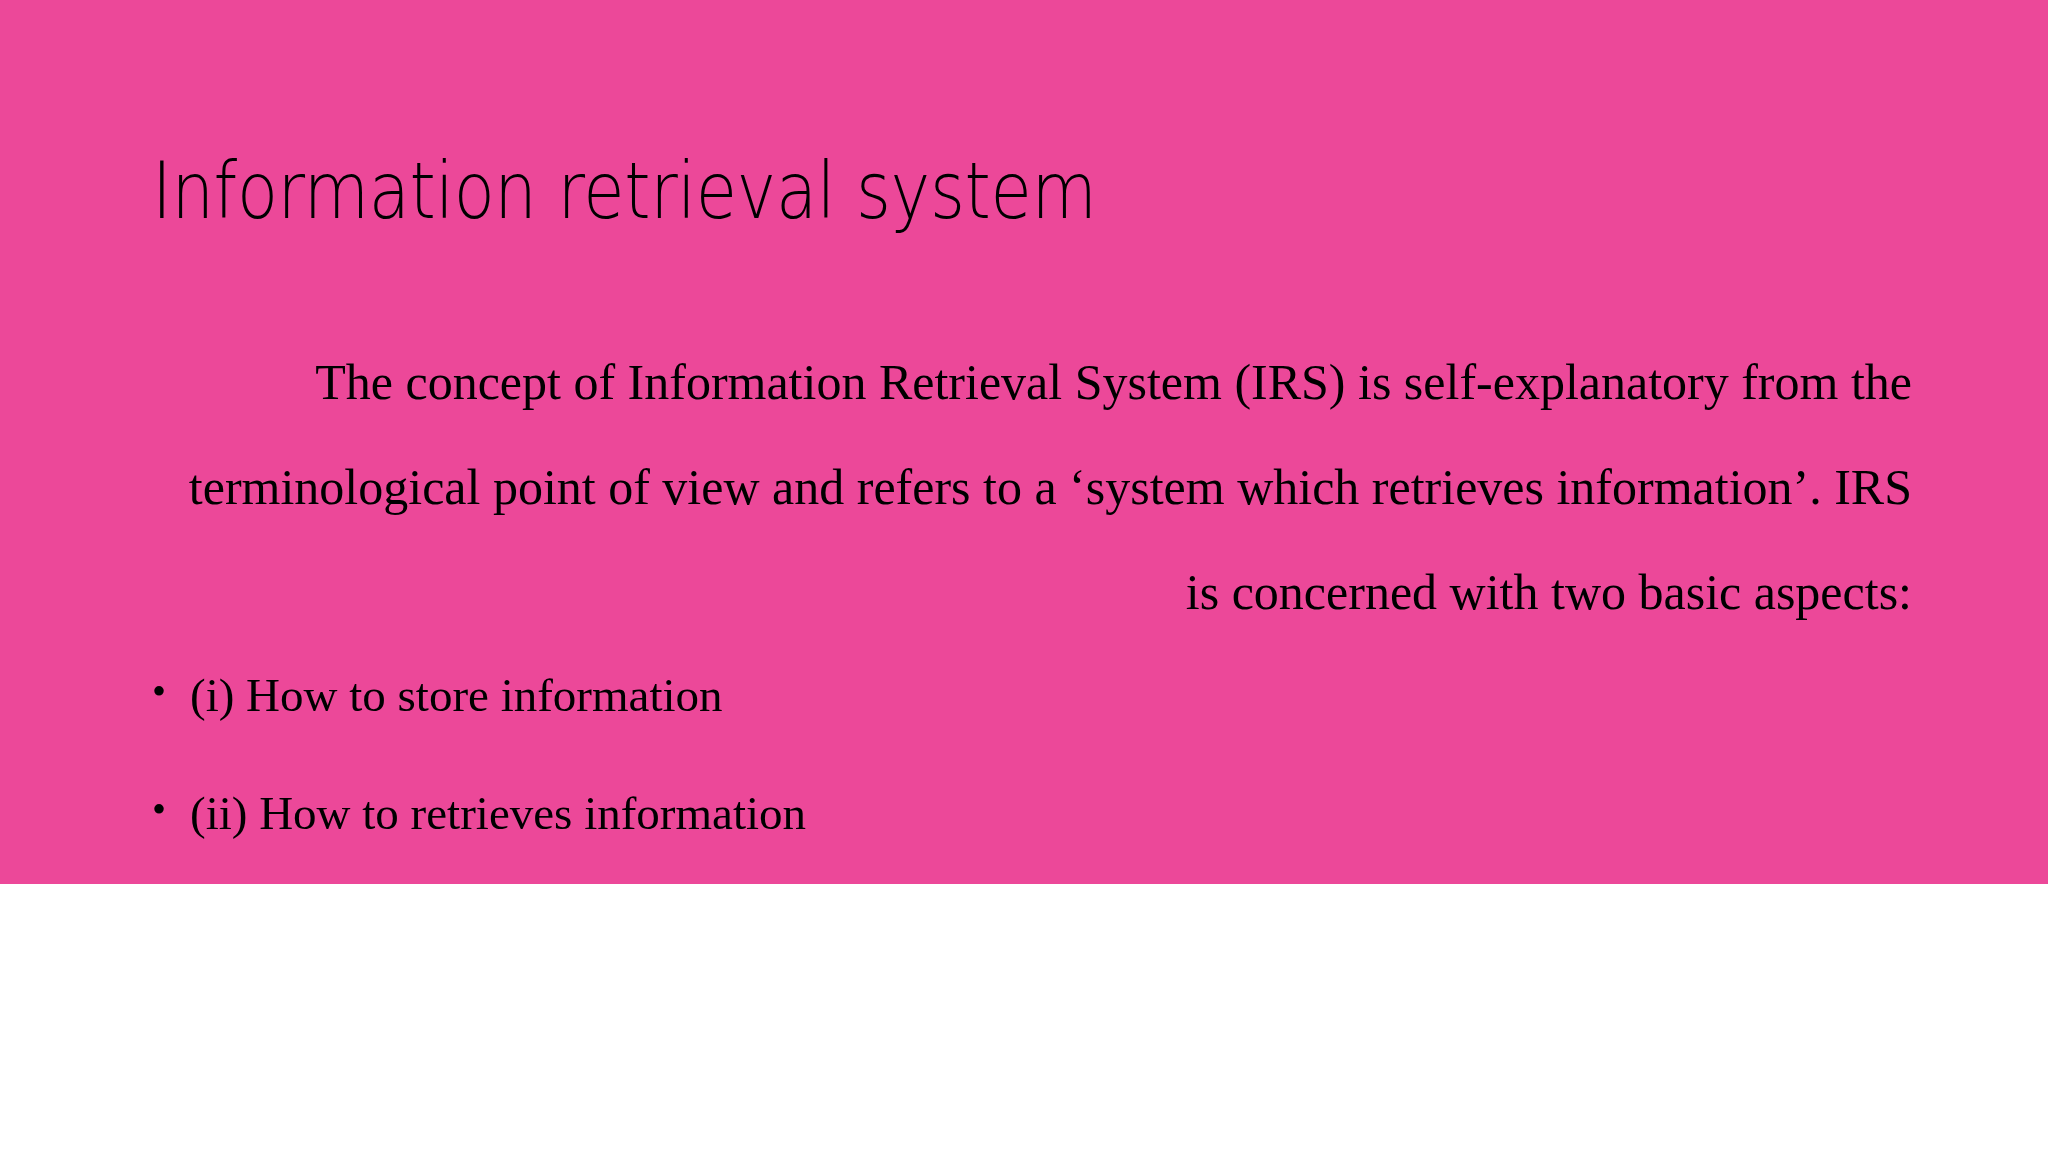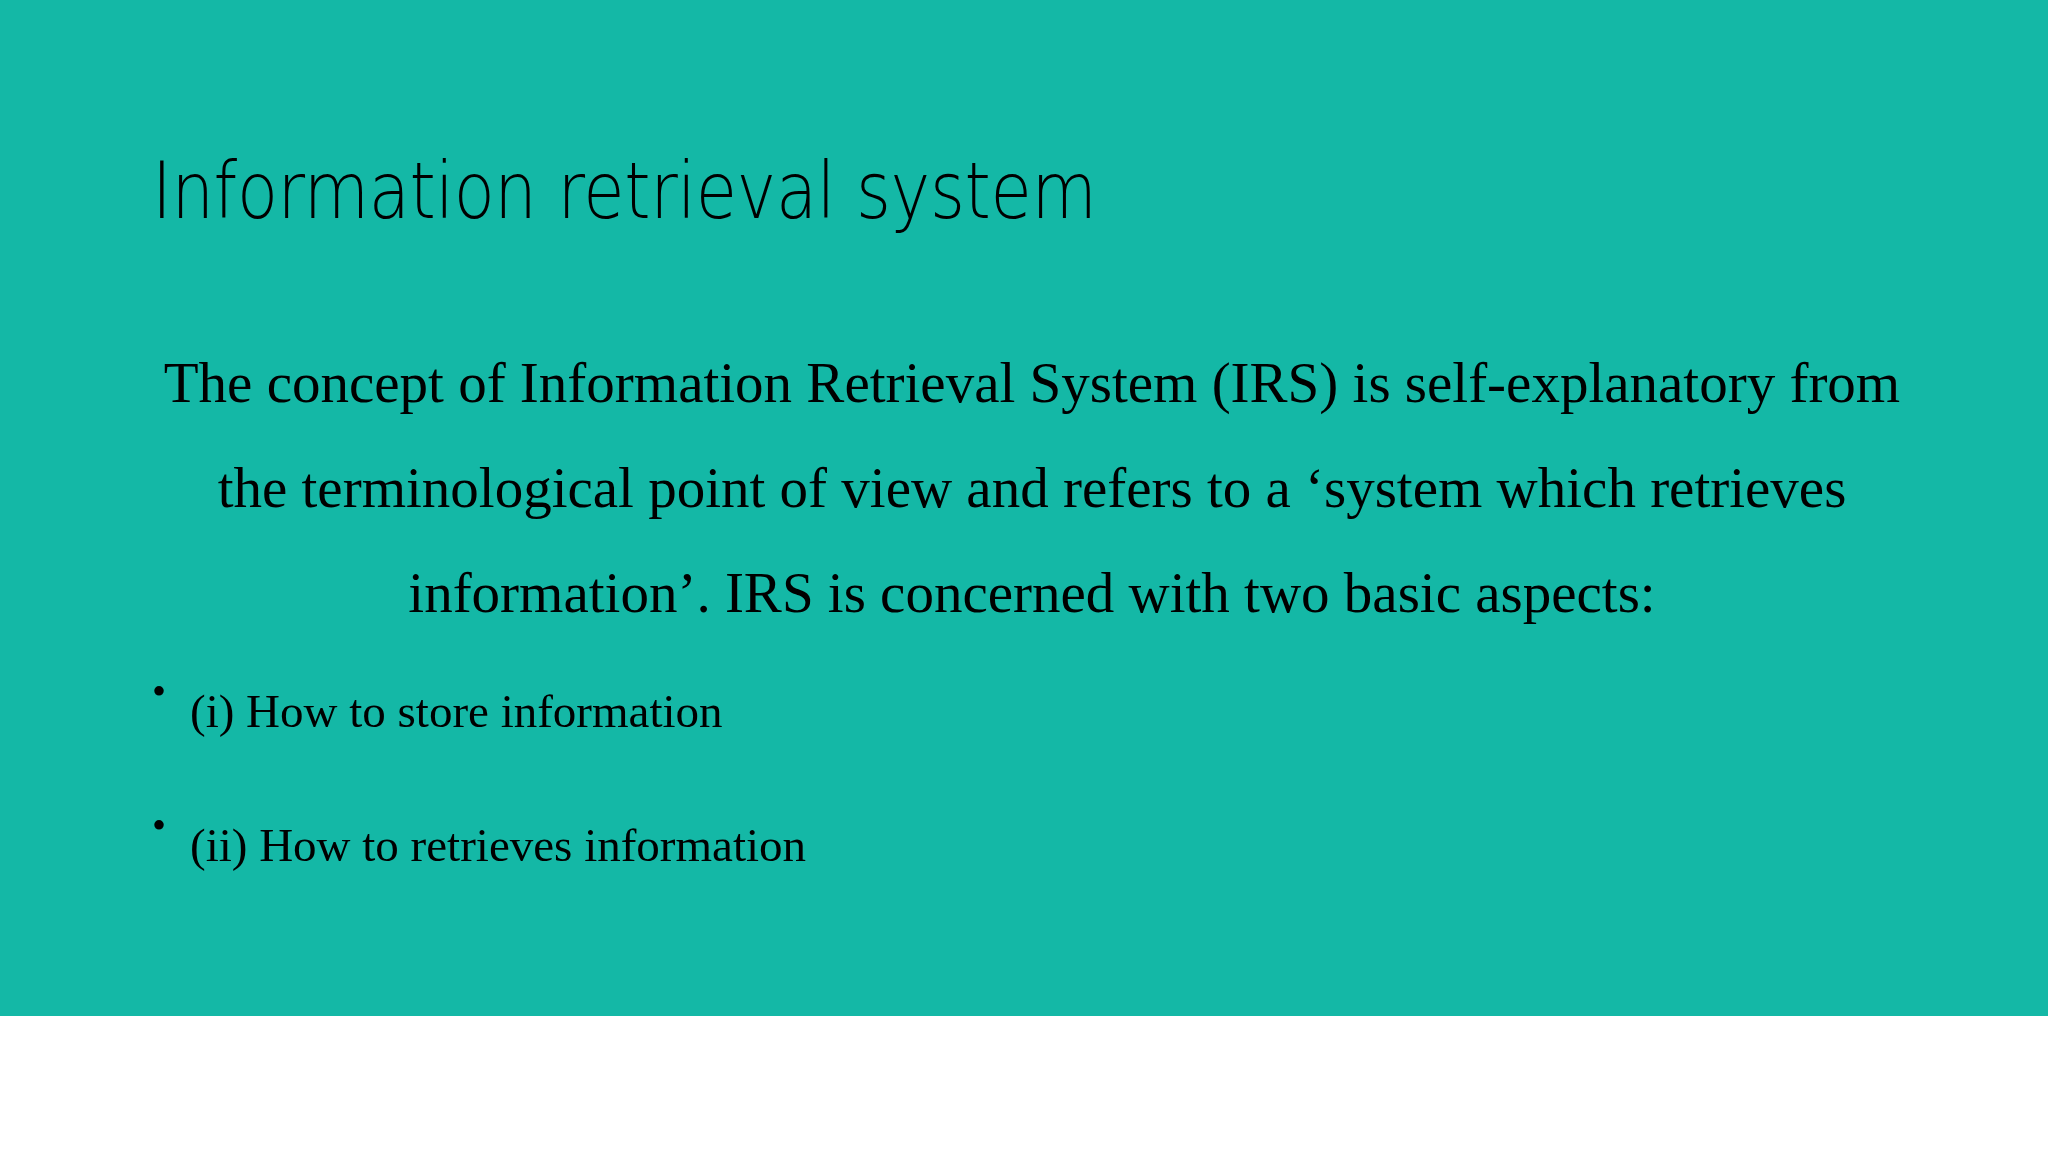--- a/index.html
+++ b/index.html
@@ -11,22 +11,22 @@
     width: 2048px;
     height: 1152px;
     background: #ffffff;
     font-family: "Liberation Sans", sans-serif;
     overflow: hidden;
   }
 
   .slide {
     position: relative;
     width: 2048px;
-    height: 1016px;
-    background: #14b8a6;
+    height: 884px;
+    background: #ec4899;
     box-sizing: border-box;
   }
 
   
   .slide-title {
     position: absolute;
     left: 152px;
     top: 96px;
     width: 1760px;
     font-family: "DejaVu Sans", "Liberation Sans", sans-serif;
@@ -44,24 +44,24 @@
   .body-block {
     position: absolute;
     left: 152px;
     top: 330px;
     width: 1790px;
   }
 
   .paragraph {
     font-family: "Liberation Serif", "DejaVu Serif", serif;
     font-weight: 400;
-    font-size: 57px;
+    font-size: 50px;
     line-height: 105px;
     color: #000000;
-    text-align: center;
+    text-align: right;
     margin: 0;
     width: 1760px;
   }
 
   .bullet-list {
     list-style: none;
     margin: 0;
     padding: 0;
     margin-top: 26px;
   }
@@ -81,21 +81,20 @@
     flex: 0 0 auto;
     width: 38px;
     font-size: 40px;
     line-height: 1.05;
     color: #000000;
   }
 
   .bullet-text {
     flex: 1 1 auto;
     line-height: 1.05;
-    margin-top: 16px;
   }
 </style>
 </head>
 <body>
 
 <div class="slide">
 
   <h1 class="slide-title">Information retrieval system</h1>
 
   <div class="body-block">

